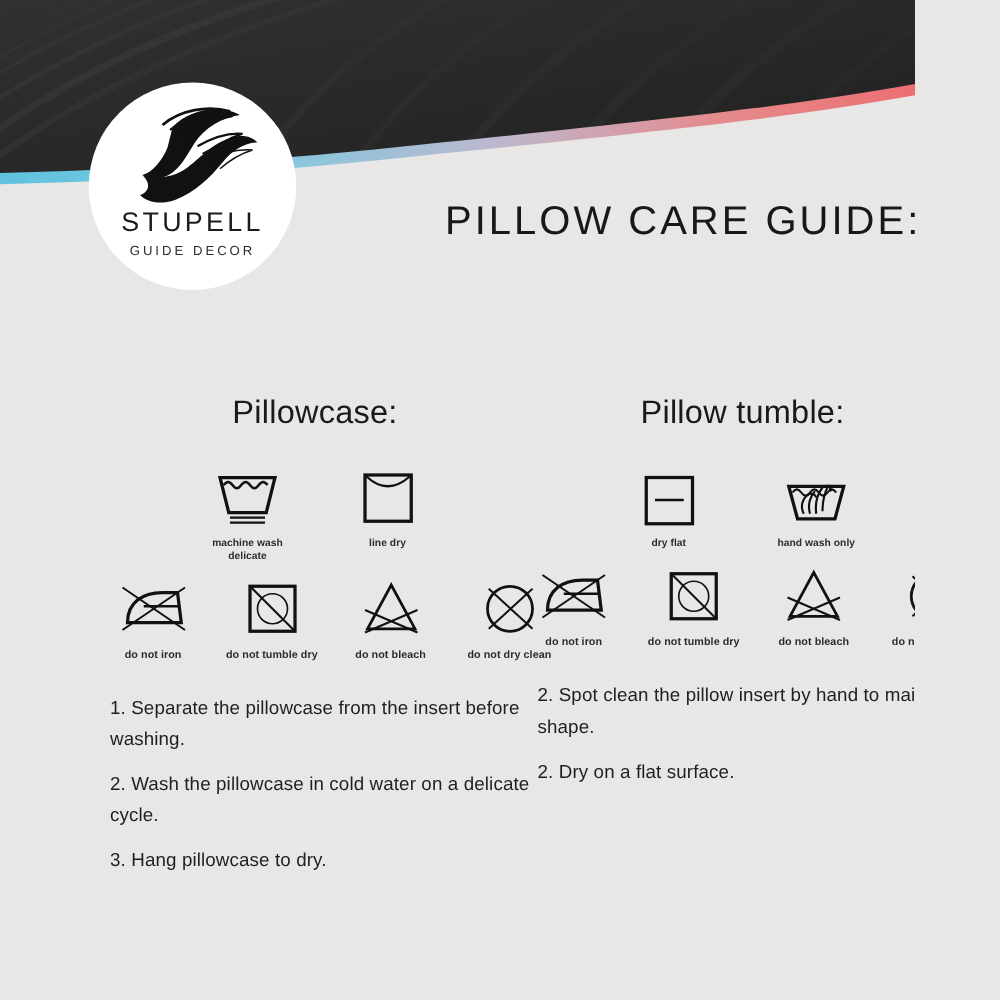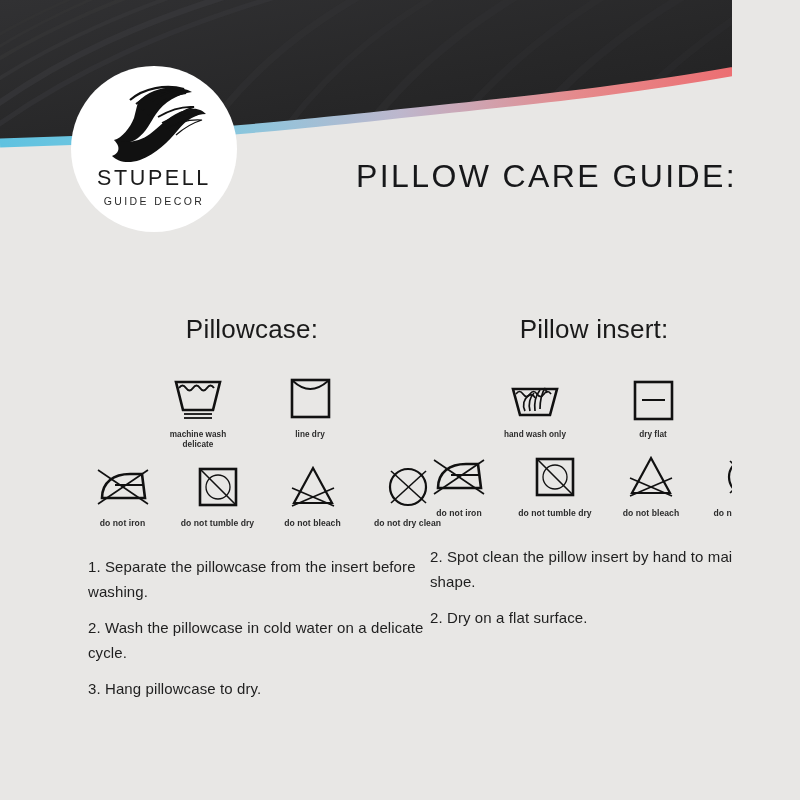--- a/index.html
+++ b/index.html
@@ -308,48 +308,48 @@
     </div>
 
     <div class="steps">
       <div class="step">1. Separate the pillowcase from the insert before washing.</div>
       <div class="step">2. Wash the pillowcase in cold water on a delicate cycle.</div>
       <div class="step">3. Hang pillowcase to dry.</div>
     </div>
   </div>
 
   <div class="column right">
-    <div class="col-title">Pillow insert:</div>
+    <div class="col-title">Pillow tumble:</div>
 
     <div class="icon-row row1">
+
+      <div class="care-item">
+        <div class="care-glyph">
+          <svg width="52" height="48" viewBox="0 0 52 48">
+            <rect x="8" y="7" width="37" height="37" fill="none" stroke="#111" stroke-width="2.6"></rect>
+            <line x1="15" y1="25" x2="38" y2="25" stroke="#111" stroke-width="2"></line>
+          </svg>
+        </div>
+        <div class="care-label">dry flat</div>
+      </div>
 
       <div class="care-item">
         <div class="care-glyph">
           <svg width="58" height="48" viewBox="0 0 58 48">
             <path d="M7 14 L51 14 L44 40 L14 40 Z" fill="none" stroke="#111" stroke-width="2.6"></path>
             <path d="M10 19 q3.5 -5 7 0 t7 0 t7 0 t7 0 t7 0" fill="none" stroke="#111" stroke-width="1.7"></path>
             <path d="M19 36 C16 30 18 24 22 21 C25 19 28 20 29 23" fill="none" stroke="#111" stroke-width="1.7"></path>
             <path d="M24 36 C22 29 24 22 28 18" fill="none" stroke="#111" stroke-width="1.7"></path>
             <path d="M29 36 C28 28 30 20 34 15" fill="none" stroke="#111" stroke-width="1.7"></path>
             <path d="M34 34 C34 26 36 18 39 13" fill="none" stroke="#111" stroke-width="1.7"></path>
             <path d="M39 13 L41 18" fill="none" stroke="#111" stroke-width="1.7"></path>
           </svg>
         </div>
         <div class="care-label">hand wash only</div>
       </div>
-
-      <div class="care-item">
-        <div class="care-glyph">
-          <svg width="52" height="48" viewBox="0 0 52 48">
-            <rect x="8" y="7" width="37" height="37" fill="none" stroke="#111" stroke-width="2.6"></rect>
-            <line x1="15" y1="25" x2="38" y2="25" stroke="#111" stroke-width="2"></line>
-          </svg>
-        </div>
-        <div class="care-label">dry flat</div>
-      </div>
     </div>
 
     <div class="icon-row row2">
 
       <div class="care-item">
         <div class="care-glyph">
           <svg width="62" height="46" viewBox="0 0 62 46">
             <path d="M10 34 C10 18 22 10 38 10 L50 10 L53 34 Z" fill="none" stroke="#111" stroke-width="2.6"></path>
             <line x1="23" y1="21" x2="51" y2="21" stroke="#111" stroke-width="2"></line>
             <line x1="6" y1="6" x2="56" y2="40" stroke="#111" stroke-width="1.6"></line>

